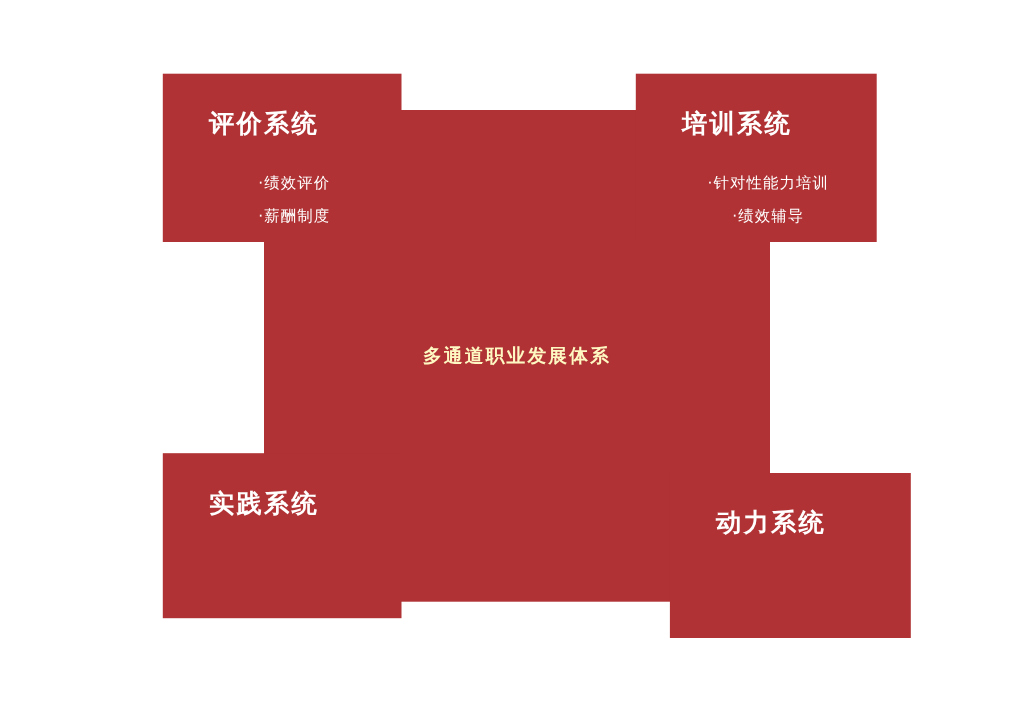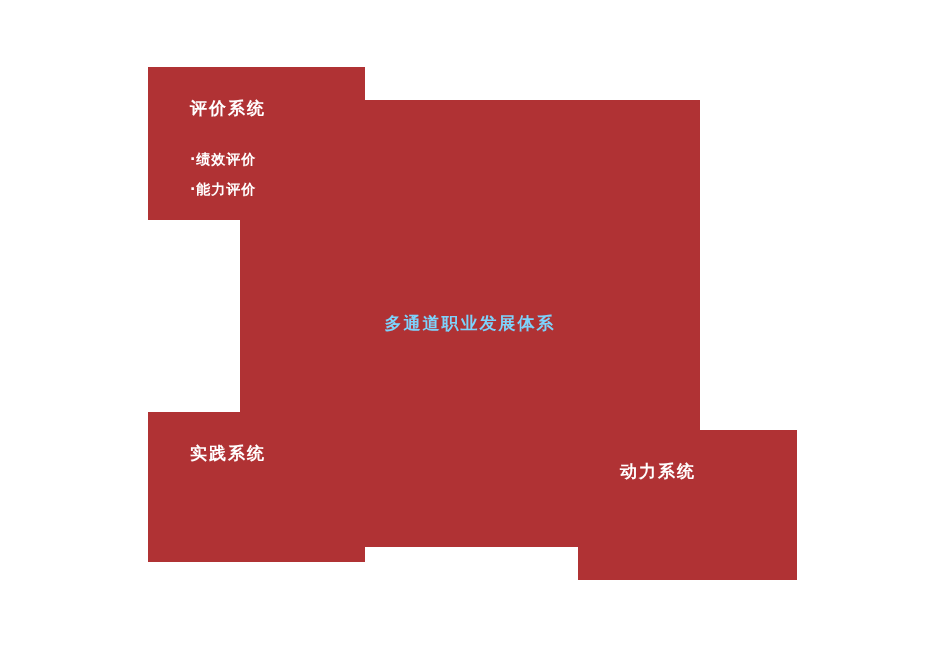--- a/index.html
+++ b/index.html
@@ -23,71 +23,79 @@
   .center-block {
     left: 240px;
     top: 100px;
     width: 460px;
     height: 447px;
     display: flex;
     align-items: center;
     justify-content: center;
   }
   .center-title {
-    color: #7dd3fc;
+    color: #fef9c3;
     font-size: 17px;
     font-weight: bold;
     letter-spacing: 2px;
   }
   
   .quadrant {
     box-sizing: border-box;
     padding: 30px 20px 0 42px;
     color: #ffffff;
   }
   .q-tl { left: 148px; top: 67px;  width: 217px; height: 153px; }
   .q-tr { left: 578px; top: 67px;  width: 219px; height: 153px; }
   .q-bl { left: 148px; top: 412px; width: 217px; height: 150px; }
-  .q-br { left: 578px; top: 430px; width: 219px; height: 150px; }
+  .q-br { left: 609px; top: 430px; width: 219px; height: 150px; }
   .q-title {
     margin: 0;
-    font-size: 17px;
+    font-size: 23px;
     font-weight: bold;
     letter-spacing: 2px;
     color: #ffffff;
   }
   .q-items {
     margin-top: 24px;
   }
   .q-item {
     display: block;
     font-size: 14px;
     line-height: 30px;
-    font-weight: bold;
+    font-weight: normal;
     color: #ffffff;
     letter-spacing: 1px;
+    text-align: center;
   }
 </style>
 </head>
 <body>
 
 <div class="canvas">
 
   <div class="red center-block">
     <div class="center-title">多通道职业发展体系</div>
   </div>
 
   <div class="red quadrant q-tl">
     <h3 class="q-title">评价系统</h3>
     <div class="q-items">
       <span class="q-item">·绩效评价</span>
-      <span class="q-item">·能力评价</span>
+      <span class="q-item">·薪酬制度</span>
     </div>
   </div>
 
+  <div class="red quadrant q-tr">
+    <h3 class="q-title">培训系统</h3>
+    <div class="q-items">
+      <span class="q-item">·针对性能力培训</span>
+      <span class="q-item">·绩效辅导</span>
+    </div>
+  </div>
 
   <div class="red quadrant q-bl">
     <h3 class="q-title">实践系统</h3>
   </div>
 
   <div class="red quadrant q-br">
     <h3 class="q-title">动力系统</h3>
   </div>
 
 </div>

